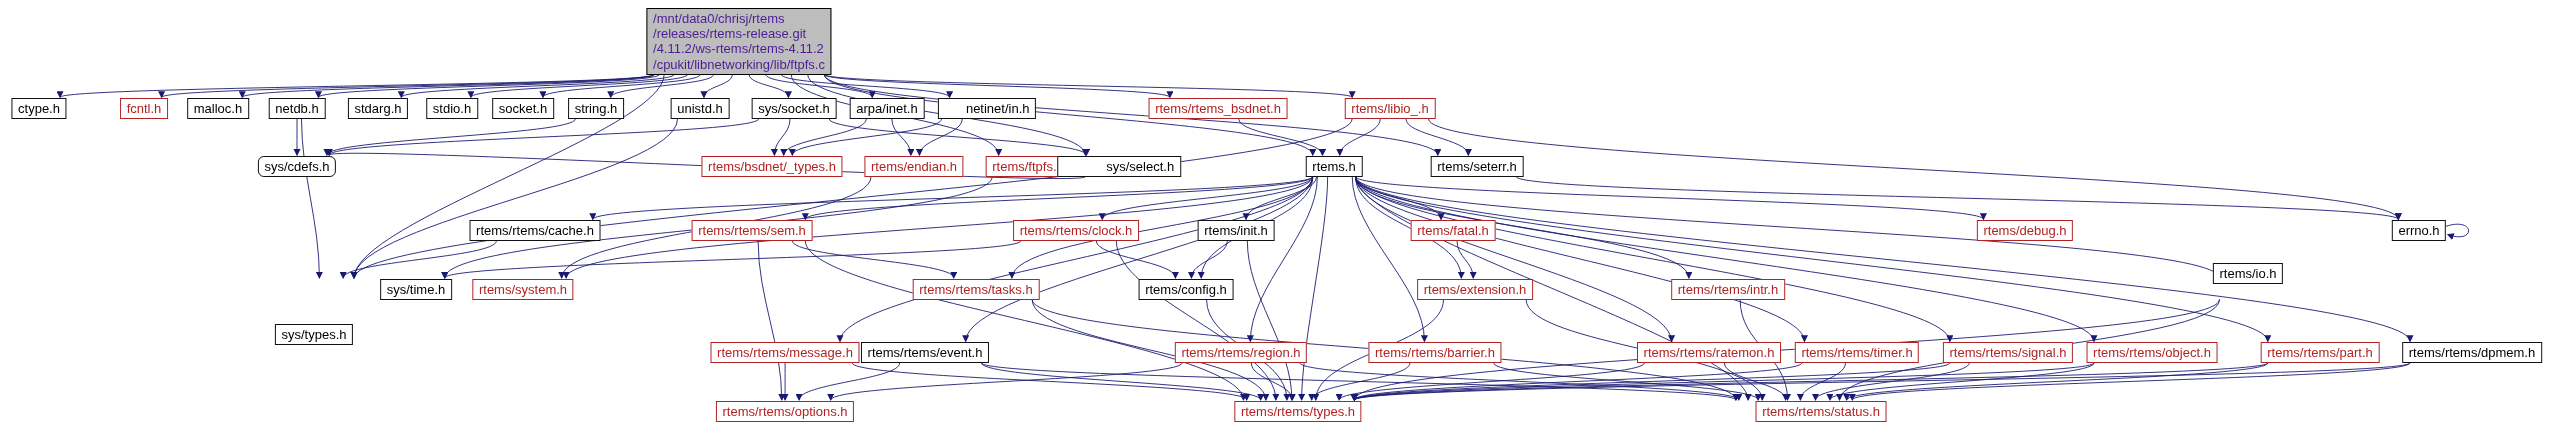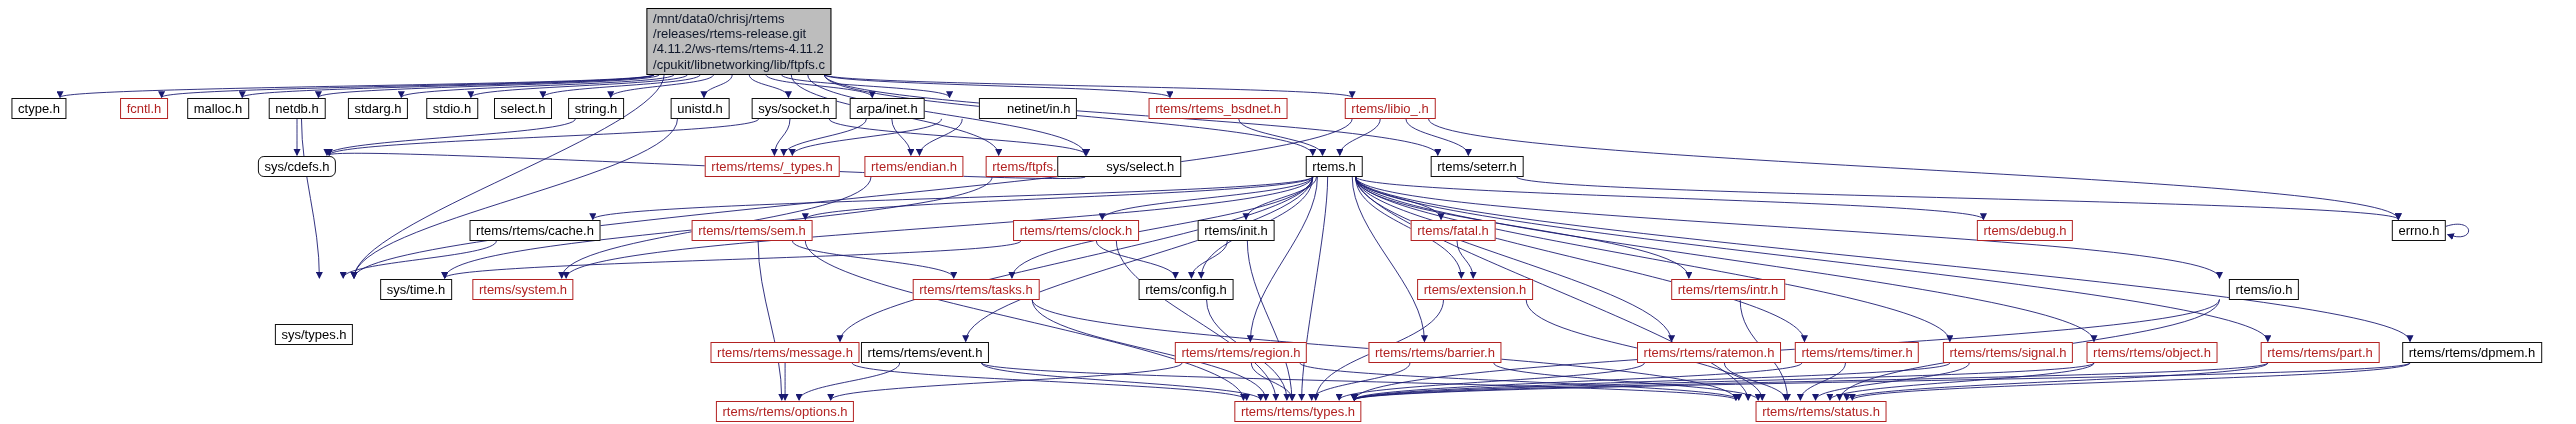--- a/index.html
+++ b/index.html
@@ -28,21 +28,21 @@
     box-sizing:border-box;
   }
   .node.link{
     color:var(--link);
     border-color:var(--link);
     cursor:pointer;
   }
   .node.root{
     background:var(--root-fill);
     border-color:#000000;
-    color:#0f172a;
+    color:#4c1d95;
     text-align:left;
   }
 </style>
 </head>
 <body>
 
 <div id="graph-canvas">
   <svg id="edge-layer" width="2576" height="425" viewBox="0 0 3209 529" xmlns="http://www.w3.org/2000/svg">
       <defs>
         <marker id="arrow" viewBox="0 0 10 10" refX="8.5" refY="5" markerWidth="8" markerHeight="8" orient="auto">
@@ -158,50 +158,50 @@
 <div class="node root" style="left: 739px; top: 8px;">/mnt/data0/chrisj/rtems
 /releases/rtems-release.git
 /4.11.2/ws-rtems/rtems-4.11.2
 /cpukit/libnetworking/lib/ftpfs.c</div>
     <div class="node plain" style="left: 39px; top: 98px;">ctype.h</div>
     <div class="node link" style="left: 144px; top: 98px;">fcntl.h</div>
     <div class="node plain" style="left: 218px; top: 98px;">malloc.h</div>
     <div class="node plain" style="left: 297px; top: 98px;">netdb.h</div>
     <div class="node plain" style="left: 378px; top: 98px;">stdarg.h</div>
     <div class="node plain" style="left: 452px; top: 98px;">stdio.h</div>
-    <div class="node plain" style="left: 523px; top: 98px;">select.h</div>
+    <div class="node plain" style="left: 523px; top: 98px;">socket.h</div>
     <div class="node plain" style="left: 596px; top: 98px;">string.h</div>
     <div class="node plain" style="left: 700px; top: 98px;">unistd.h</div>
     <div class="node plain" style="left: 794px; top: 98px;">sys/socket.h</div>
     <div class="node plain" style="left: 887px; top: 98px;">arpa/inet.h</div>
-    <div class="node plain" style="left: 1028px; top: 98px; padding-left: 27px;">netinet/in.h</div>
+    <div class="node plain" style="left: 987px; top: 98px; padding-left: 27px;">netinet/in.h</div>
     <div class="node link" style="left: 1218px; top: 98px;">rtems/rtems_bsdnet.h</div>
     <div class="node link" style="left: 1390px; top: 98px;">rtems/libio_.h</div>
     <div class="node plain" style="left: 297px; top: 156px; border-radius: 6px;">sys/cdefs.h</div>
-    <div class="node link" style="left: 772px; top: 156px;">rtems/rtems/_types.h</div>
+    <div class="node link" style="left: 772px; top: 156px;">rtems/bsdnet/_types.h</div>
     <div class="node link" style="left: 914px; top: 156px;">rtems/endian.h</div>
     <div class="node link" style="left: 1028px; top: 156px;">rtems/ftpfs.h</div>
     <div class="node plain" style="left: 1119px; top: 156px; padding-left: 48px;">sys/select.h</div>
     <div class="node plain" style="left: 1334px; top: 156px;">rtems.h</div>
     <div class="node plain" style="left: 1477px; top: 156px;">rtems/seterr.h</div>
     <div class="node plain" style="left: 535px; top: 220px;">rtems/rtems/cache.h</div>
     <div class="node link" style="left: 752px; top: 220px;">rtems/rtems/sem.h</div>
     <div class="node link" style="left: 1076px; top: 220px;">rtems/rtems/clock.h</div>
     <div class="node plain" style="left: 1236px; top: 220px;">rtems/init.h</div>
     <div class="node link" style="left: 1453px; top: 220px;">rtems/fatal.h</div>
     <div class="node link" style="left: 2025px; top: 220px;">rtems/debug.h</div>
     <div class="node plain" style="left: 2419px; top: 220px;">errno.h</div>
     <div class="node plain" style="left: 314px; top: 279px; margin-top: 45px;">sys/types.h</div>
     <div class="node plain" style="left: 416px; top: 279px;">sys/time.h</div>
     <div class="node link" style="left: 523px; top: 279px;">rtems/system.h</div>
     <div class="node link" style="left: 976px; top: 279px;">rtems/rtems/tasks.h</div>
     <div class="node plain" style="left: 1186px; top: 279px;">rtems/config.h</div>
     <div class="node link" style="left: 1475px; top: 279px;">rtems/extension.h</div>
     <div class="node link" style="left: 1728px; top: 279px;">rtems/rtems/intr.h</div>
-    <div class="node plain" style="left: 2248px; top: 279px; margin-left: 16px;">rtems/io.h</div>
+    <div class="node plain" style="left: 2248px; top: 263px;">rtems/io.h</div>
     <div class="node link" style="left: 785px; top: 342px;">rtems/rtems/message.h</div>
     <div class="node plain" style="left: 925px; top: 342px;">rtems/rtems/event.h</div>
     <div class="node link" style="left: 1241px; top: 342px;">rtems/rtems/region.h</div>
     <div class="node link" style="left: 1435px; top: 342px;">rtems/rtems/barrier.h</div>
     <div class="node link" style="left: 1709px; top: 342px;">rtems/rtems/ratemon.h</div>
     <div class="node link" style="left: 1857px; top: 342px;">rtems/rtems/timer.h</div>
     <div class="node link" style="left: 2008px; top: 342px;">rtems/rtems/signal.h</div>
     <div class="node link" style="left: 2152px; top: 342px;">rtems/rtems/object.h</div>
     <div class="node link" style="left: 2320px; top: 342px;">rtems/rtems/part.h</div>
     <div class="node plain" style="left: 2472px; top: 342px;">rtems/rtems/dpmem.h</div>

